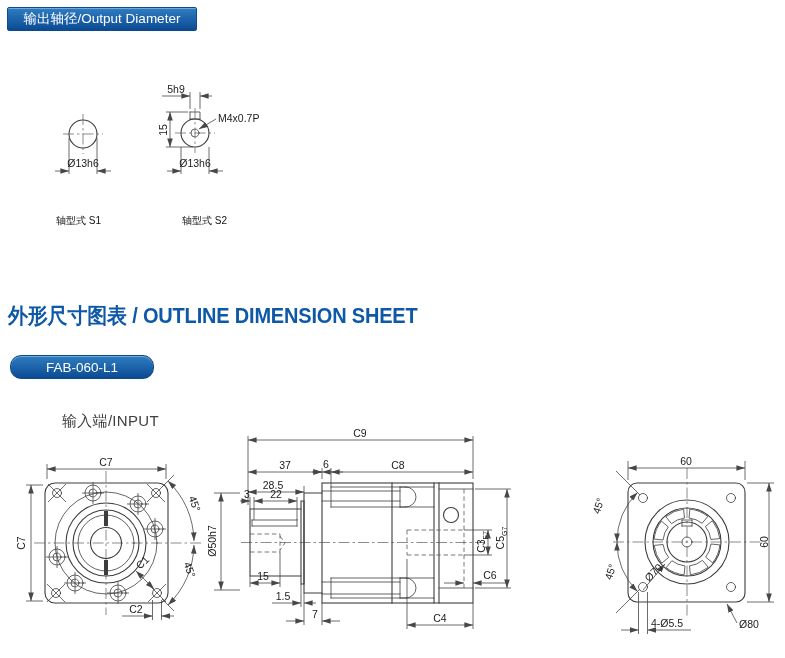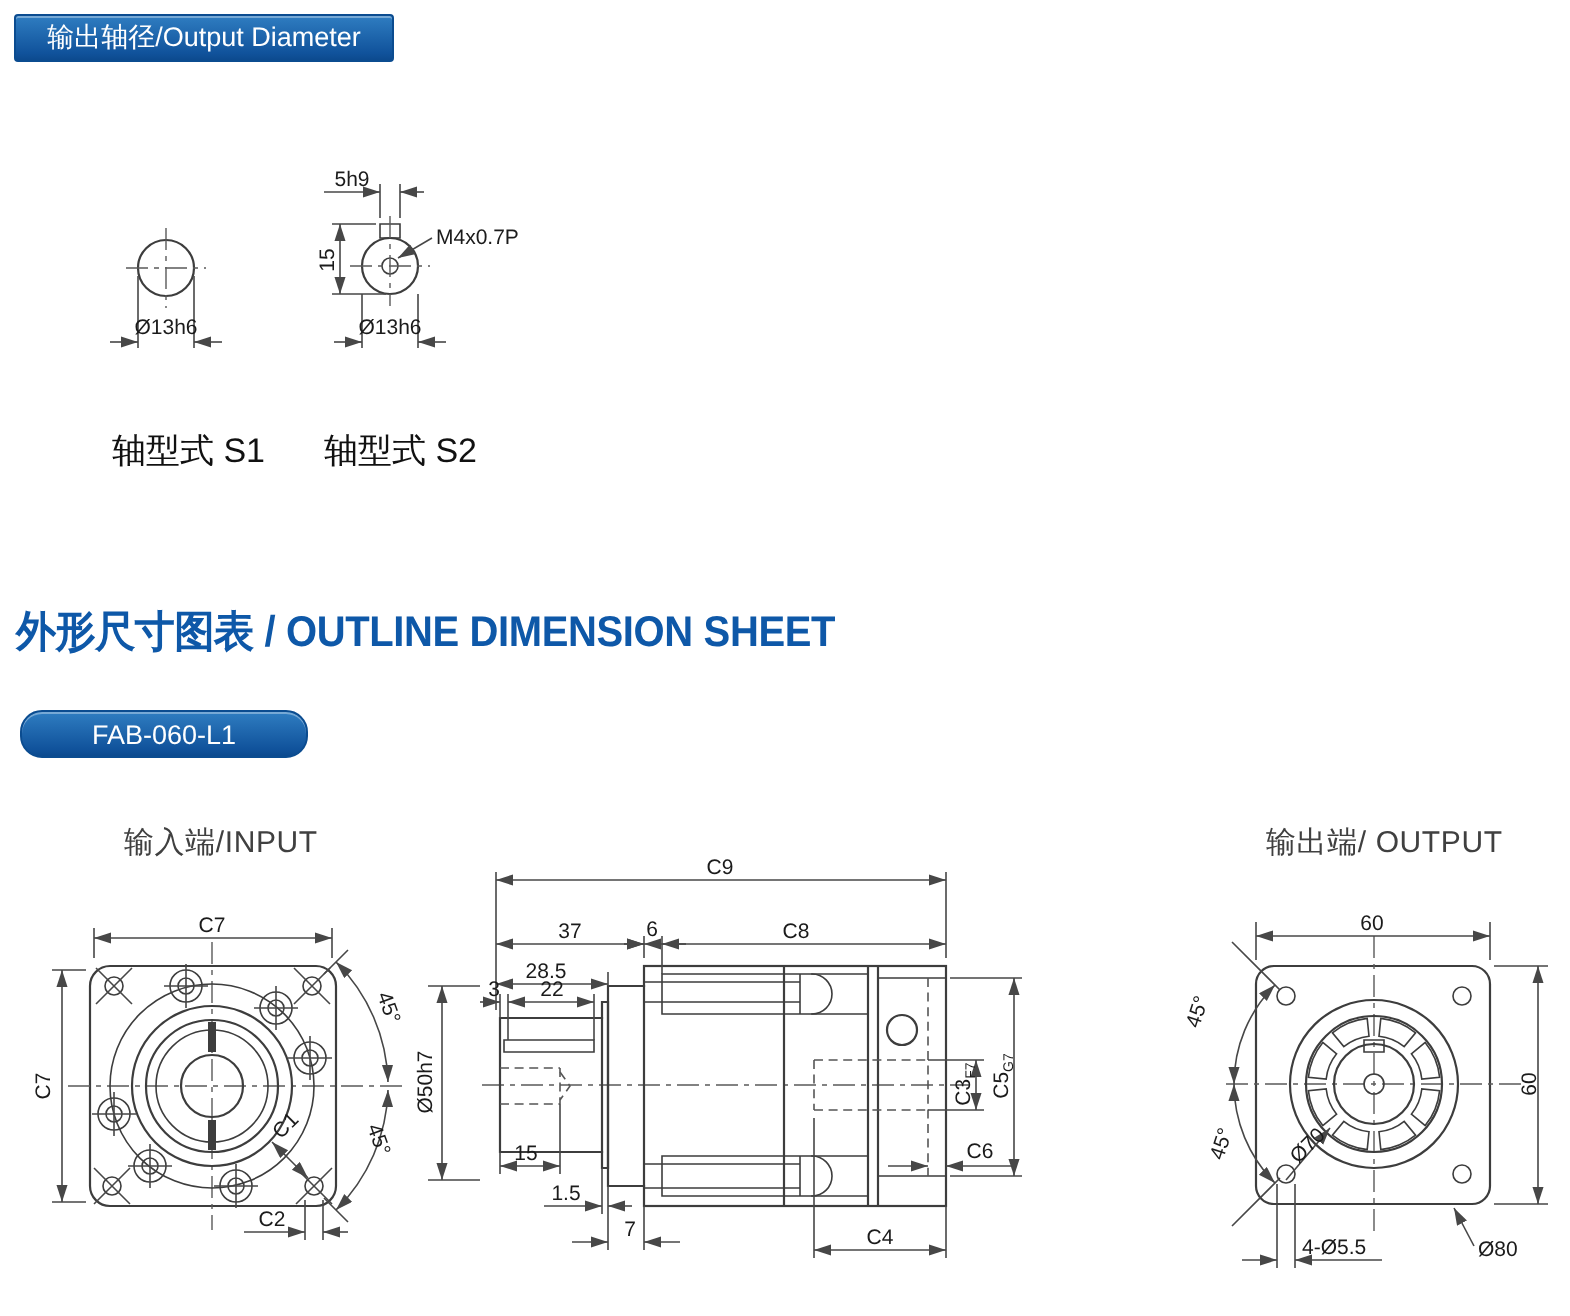--- a/index.html
+++ b/index.html
@@ -14,23 +14,23 @@
     border:1px solid #0b4c90}
   .badge-top{left:7px;top:7px;width:190px;height:24px;border-radius:2px}
   .badge-model{left:10px;top:355px;width:144px;height:24px;border-radius:11px}
 
   .heading{position:absolute;left:8px;top:301px;font-size:21.5px;font-weight:bold;
     color:#0e58a8;white-space:nowrap;transform:scaleX(.93);transform-origin:left center;
     letter-spacing:-.2px}
 
   .notes{position:absolute;left:461px;top:265px;font-size:11px;color:#000;line-height:1.3;white-space:nowrap}
 
-  .shaft-caption{position:absolute;font-size:17px;color:#111;white-space:nowrap}
+  .shaft-caption{position:absolute;font-size:10px;color:#111;white-space:nowrap}
   .caption-s1{left:56px;top:214px}
-  .caption-s2{left:162px;top:214px}
+  .caption-s2{left:182px;top:214px}
 
   .view-title{position:absolute;font-size:15px;color:#404040;white-space:nowrap;letter-spacing:.3px}
   .title-input{left:62px;top:412px}
   .title-output{left:633px;top:412px}
 
   svg{position:absolute;overflow:visible}
   .svg-shafts{left:30px;top:78px}
   .svg-input{left:10px;top:448px}
   .svg-side{left:238px;top:425px}
   .svg-output{left:585px;top:440px}
@@ -92,21 +92,20 @@
   <div class="shaft-caption caption-s2">轴型式 S2</div>
 
 
   <div class="heading">外形尺寸图表 / OUTLINE DIMENSION SHEET</div>
 
   <div class="badge badge-model">
     <span>FAB-060-L1</span>
   </div>
 
   <div class="view-title title-input">输入端/INPUT</div>
-  <div class="view-title title-output">输出端/ OUTPUT</div>
 
   <svg class="svg-input" width="235" height="205" viewBox="0 0 235 205">
     <defs>
       <marker id="a2" orient="auto-start-reverse" markerUnits="userSpaceOnUse" markerWidth="10" markerHeight="7" refX="8.6" refY="2.8">
         <path d="M0,0 L8.6,2.8 L0,5.6 Z" fill="#474747"></path>
       </marker>
     </defs>
     <g>
       <rect class="ln" x="35" y="35" width="123" height="120" rx="10"></rect>
       <path class="cl" d="M24,95 H192 M96,23 V167"></path>

